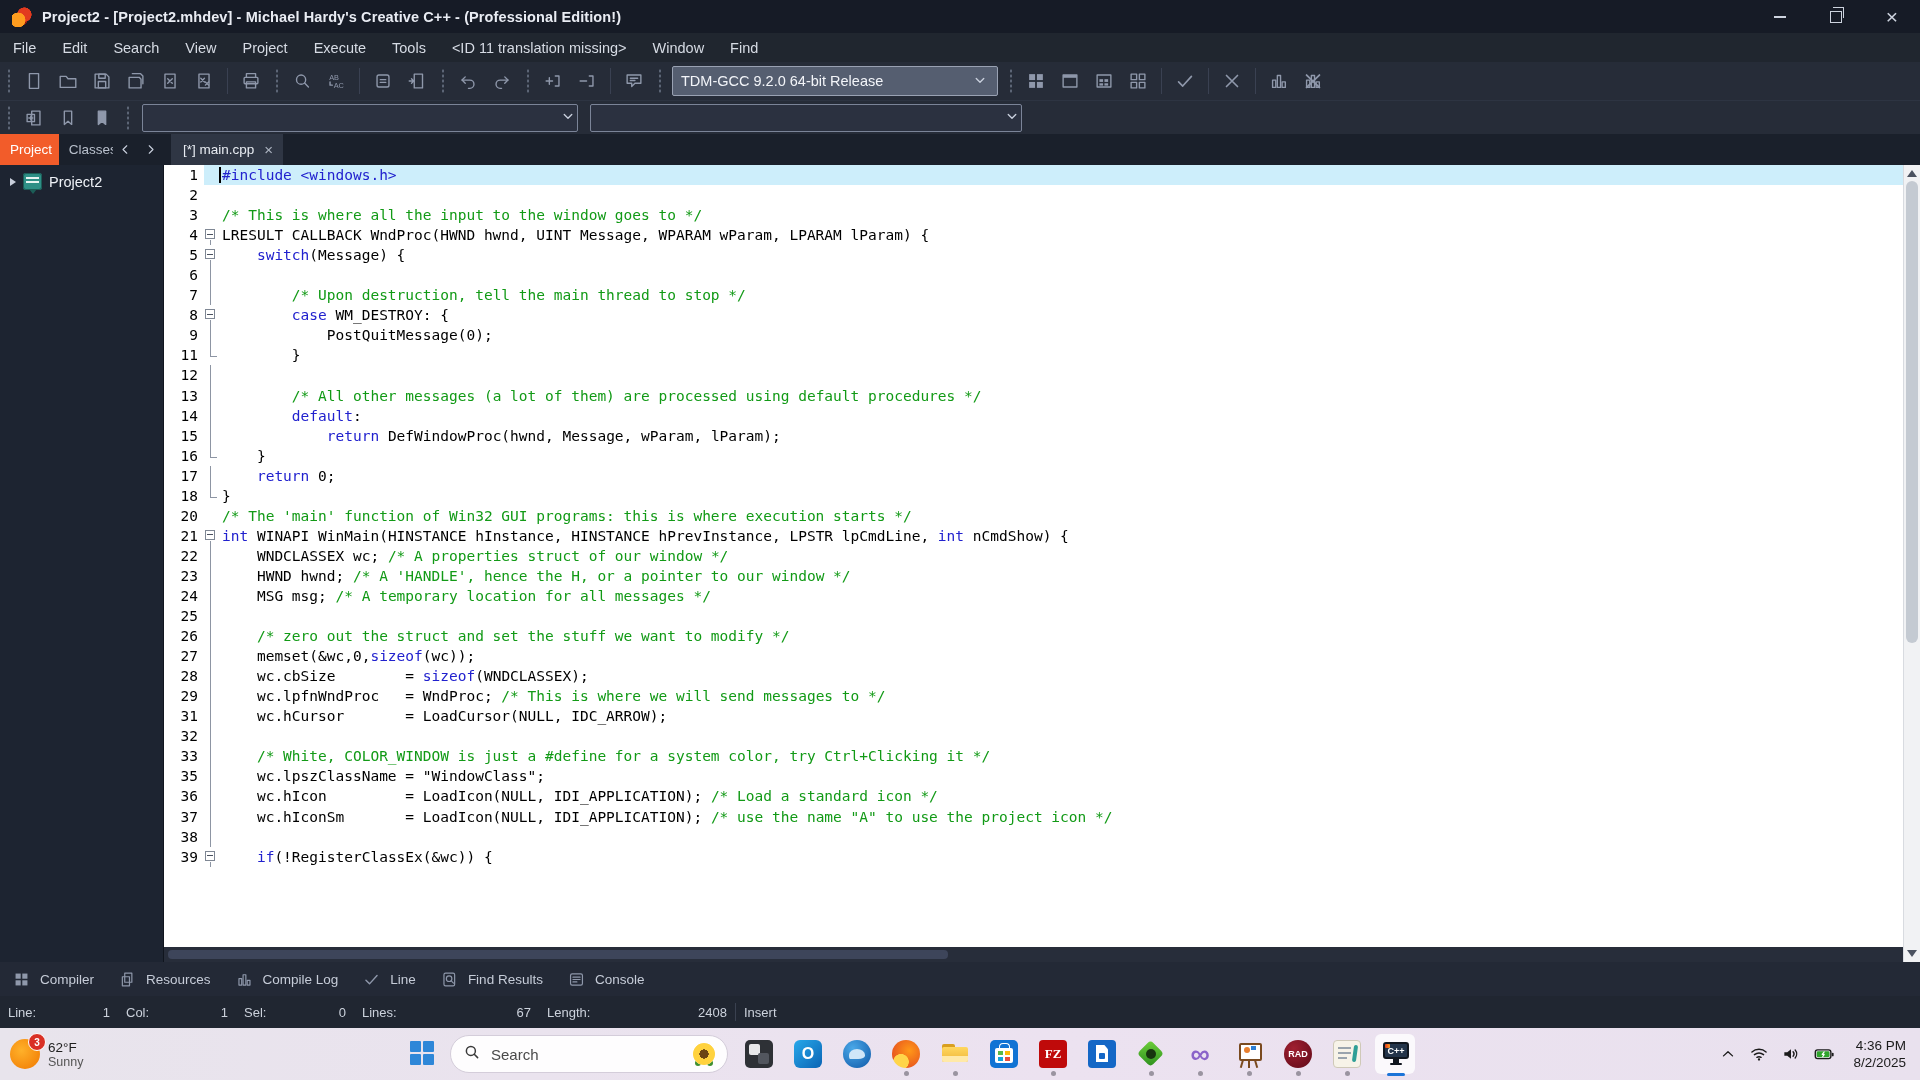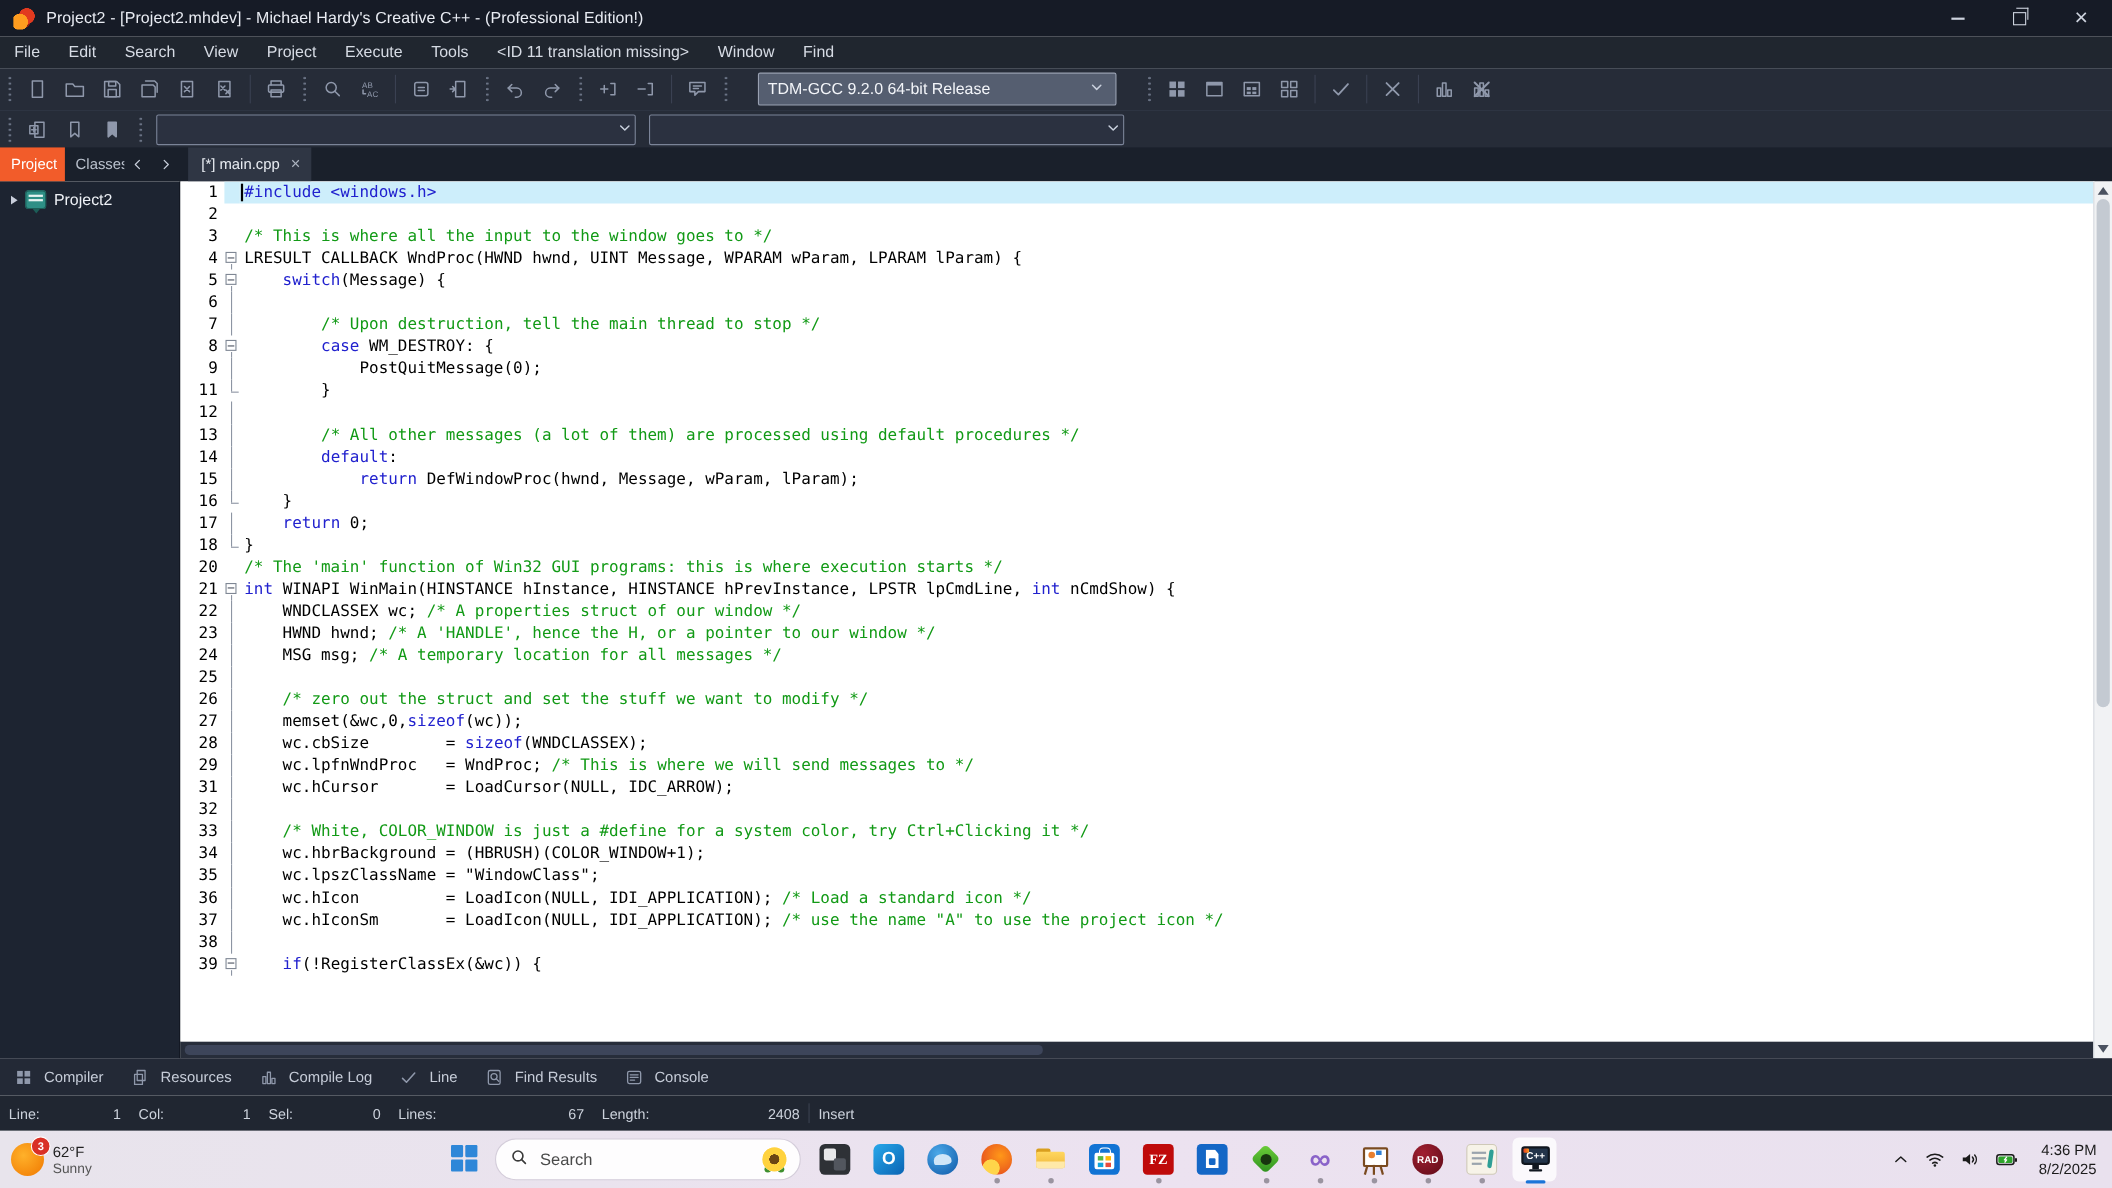--- a/index.html
+++ b/index.html
@@ -4,37 +4,37 @@
 <style>
   html,body{margin:0;padding:0;width:1920px;height:1080px;overflow:hidden;
     font-family:"Liberation Sans",sans-serif;background:#fff;-webkit-font-smoothing:antialiased;}
   .bar{position:absolute;left:0;right:0;display:flex;align-items:center;}
   
   #titlebar{top:0;height:33px;background:#161b26;color:#e9ecf3;}
   #app-icon{width:20px;height:20px;margin:0 10px 0 12px;border-radius:3px;
     background:radial-gradient(circle at 30% 65%,#ff9d1f 0 38%,transparent 40%),
                radial-gradient(circle at 62% 38%,#e23a1f 0 40%,transparent 42%),
                radial-gradient(circle at 55% 70%,#8c1d10 0 22%,transparent 24%);}
-  #window-title{font-size:14.5px;font-weight:normal;letter-spacing:.1px;}
+  #window-title{font-size:14.5px;font-weight:bold;letter-spacing:.1px;}
   .wbtns{margin-left:auto;display:flex;height:100%;}
   .wbtn{width:56px;height:100%;display:flex;align-items:center;justify-content:center;color:#cdd3de;font-size:17px;}
   .min-glyph{width:12px;height:2px;background:#cdd3de;display:inline-block;}
   .rest-glyph{width:10px;height:10px;border:1.5px solid #cdd3de;position:relative;display:inline-block;}
   .rest-glyph::before{content:"";position:absolute;left:2px;top:-5px;width:10px;height:10px;border:1.5px solid #cdd3de;border-left:none;border-bottom:none;}
   
   #menubar{top:33px;height:29px;background:#20262f;}
   #menubar .mitem{padding:0 13px;font-size:14.5px;color:#d6dbe4;height:100%;display:flex;align-items:center;}
   
   #toolbar1{top:62px;height:38px;background:#262c38;}
   #toolbar2{top:100px;height:34px;background:#262c38;border-top:1px solid #2d3442;}
   .grip{width:5px;height:24px;margin:0 6px;background-image:radial-gradient(circle,#6a7385 1px,transparent 1.3px);background-size:4px 5px;background-repeat:repeat-y;background-position:center;}
   .tsep{width:1px;height:26px;background:#3a4152;margin:0 6px;}
   .tbtn{width:34px;height:30px;display:flex;align-items:center;justify-content:center;border-radius:3px;}
   #compiler-select{height:28px;width:308px;background:#555e70;border:1px solid #99a1b2;border-radius:2px;
-     display:flex;align-items:center;color:#f3f5f9;font-size:14.5px;padding:0 8px;margin:0 21px;}
+     display:flex;align-items:center;color:#f3f5f9;font-size:14.5px;padding:0 8px;margin:0 4px;}
   #compiler-select .lbl{flex:1;}
   .combo{height:26px;background:#2b3140;border:1px solid #7b8498;border-radius:2px;display:flex;align-items:center;margin:0 6px;}
   .combo .sp{flex:1;}
   
   #tabrow{top:134px;height:31px;background:#1a202b;}
   #side-tabs{width:163px;height:100%;display:flex;align-items:stretch;flex:0 0 163px;}
   .stab{display:flex;align-items:center;padding:0 10px;font-size:13.5px;color:#b9c0cc;white-space:nowrap;overflow:hidden;}
   .stab.active{background:#f25c2a;color:#fff;}
   .stab.clip{max-width:46px;padding-right:0;}
   .navchev{display:flex;align-items:center;padding:0 5px;}
@@ -453,21 +453,20 @@
     <div class="line"><span class="num">23</span><span class="fold l"></span><span class="codetxt"><span>    HWND hwnd; </span><span class="c">/* A 'HANDLE', hence the H, or a pointer to our window */</span></span></div>
     <div class="line"><span class="num">24</span><span class="fold l"></span><span class="codetxt"><span>    MSG msg; </span><span class="c">/* A temporary location for all messages */</span></span></div>
     <div class="line"><span class="num">25</span><span class="fold l"></span><span class="codetxt"></span></div>
     <div class="line"><span class="num">26</span><span class="fold l"></span><span class="codetxt"><span>    </span><span class="c">/* zero out the struct and set the stuff we want to modify */</span></span></div>
     <div class="line"><span class="num">27</span><span class="fold l"></span><span class="codetxt"><span>    memset(&amp;wc,0,</span><span class="k">sizeof</span><span>(wc));</span></span></div>
     <div class="line"><span class="num">28</span><span class="fold l"></span><span class="codetxt"><span>    wc.cbSize        = </span><span class="k">sizeof</span><span>(WNDCLASSEX);</span></span></div>
     <div class="line"><span class="num">29</span><span class="fold l"></span><span class="codetxt"><span>    wc.lpfnWndProc   = WndProc; </span><span class="c">/* This is where we will send messages to */</span></span></div>
     <div class="line"><span class="num">31</span><span class="fold l"></span><span class="codetxt"><span>    wc.hCursor       = LoadCursor(NULL, IDC_ARROW);</span></span></div>
     <div class="line"><span class="num">32</span><span class="fold l"></span><span class="codetxt"></span></div>
     <div class="line"><span class="num">33</span><span class="fold l"></span><span class="codetxt"><span>    </span><span class="c">/* White, COLOR_WINDOW is just a #define for a system color, try Ctrl+Clicking it */</span></span></div>
-    <div class="line"><span class="num">34</span><span class="fold l"></span><span class="codetxt"><span>    wc.hbrBackground = (HBRUSH)(COLOR_WINDOW+1);</span></span></div>
     <div class="line"><span class="num">35</span><span class="fold l"></span><span class="codetxt"><span>    wc.lpszClassName = "WindowClass";</span></span></div>
     <div class="line"><span class="num">36</span><span class="fold l"></span><span class="codetxt"><span>    wc.hIcon         = LoadIcon(NULL, IDI_APPLICATION); </span><span class="c">/* Load a standard icon */</span></span></div>
     <div class="line"><span class="num">37</span><span class="fold l"></span><span class="codetxt"><span>    wc.hIconSm       = LoadIcon(NULL, IDI_APPLICATION); </span><span class="c">/* use the name "A" to use the project icon */</span></span></div>
     <div class="line"><span class="num">38</span><span class="fold l"></span><span class="codetxt"></span></div>
     <div class="line"><span class="num">39</span><span class="fold b"></span><span class="codetxt"><span>    </span><span class="k">if</span><span>(!RegisterClassEx(&amp;wc)) {</span></span></div>
   </div>
 <div id="hstrip">
     <div id="hthumb"></div>
   </div>
 <div id="vscroll">

